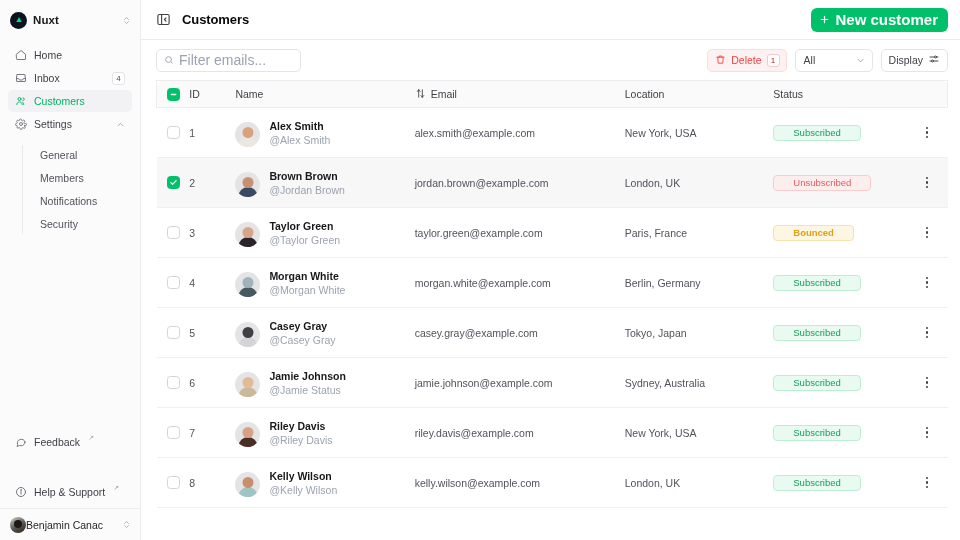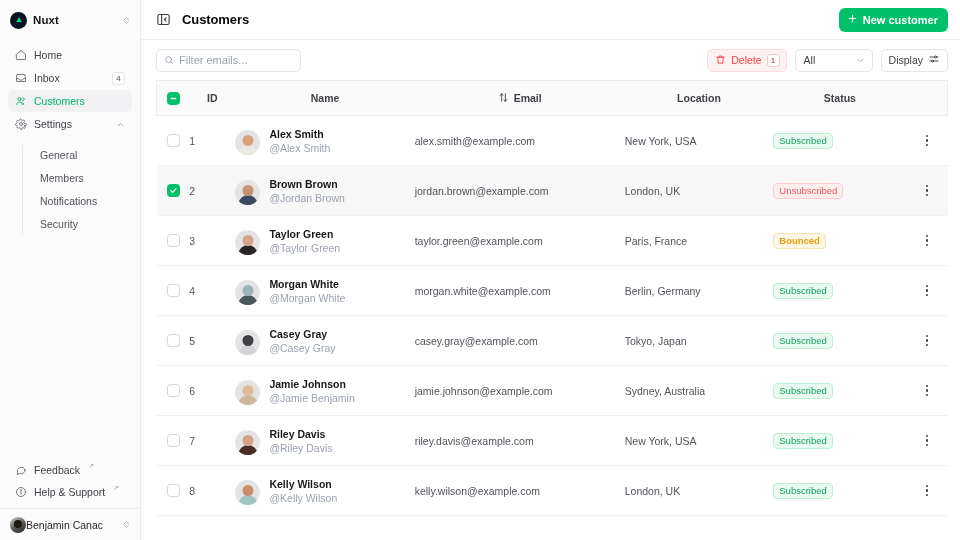--- a/index.html
+++ b/index.html
@@ -62,21 +62,21 @@
   .nav-chev { margin-left: auto; color: #9ca3af; display: flex; }
 
   .sb-sub { margin: 9px 0 0 14px; padding-left: 11px; border-left: 1px solid #e9e9ec;
             display: flex; flex-direction: column; gap: 3px; }
   .sub-item { height: 20px; display: flex; align-items: center; font-size: 10.5px;
               color: #52525b; border-radius: 5px; padding: 0 6px; cursor: pointer; }
 
   .sb-spacer { flex: 1; }
   .sb-foot { padding: 0 8px 6px; display: flex; flex-direction: column; gap: 1px; }
   .foot-item { height: 21px; border-radius: 5px; display: flex; align-items: center;
-               gap: 7px; padding: 0 7px; font-size: 10.5px; color: #3f3f46; cursor: pointer; }
+               gap: 7px; padding: 0 7px; font-size: 10.5px; color: #3f3f46; cursor: pointer; margin-top: 28px; }
   .foot-item .ic { width: 12px; height: 12px; color: #71717a; display:flex; flex:0 0 12px;}
   .ext { font-size: 7px; color: #a1a1aa; margin-left: 1px; align-self: flex-start; margin-top:3px;}
   .sb-user {
     border-top: 1px solid #ececef; height: 32px; display: flex; align-items: center;
     padding: 0 9px 0 10px; cursor: pointer;
   }
   .sb-user .av {
     width: 16px; height: 16px; border-radius: 50%; flex: 0 0 16px;
     background: linear-gradient(150deg,#d6d3d1,#57534e 55%,#292524);
     position: relative; overflow: hidden;
@@ -90,34 +90,34 @@
   
   .main { flex: 1; display: flex; flex-direction: column; min-width: 0; background:#fff; }
   .topbar {
     height: 40px; border-bottom: 1px solid #ececef; display: flex; align-items: center;
     padding: 0 12px 0 15px; gap: 11px; flex: 0 0 40px;
   }
   .panel-icon { color: #3f3f46; display: flex; cursor: pointer; }
   .page-title { font-size: 13px; font-weight: 600; color: #09090b; letter-spacing: -.1px; }
   .btn-primary {
     margin-left: auto; height: 24px; background: #00c16a; border-radius: 6px;
-    color: #fff; font-size: 11px; font-weight: 600; display: flex; align-items: center;
+    color: #fff; font-size: 15px; font-weight: 600; display: flex; align-items: center;
     gap: 5px; padding: 0 10px 0 8px; cursor: pointer; border: none;
     font-family: "Liberation Sans", sans-serif;
   }
 
   .toolbar {
     height: 40px; display: flex; align-items: center; padding: 0 12px 0 15px;
     gap: 8px; flex: 0 0 40px;
   }
   .filter-input {
     width: 145px; height: 23px; border: 1px solid #e5e5e8; border-radius: 5px;
     background: #fff; display: flex; align-items: center; gap: 5px; padding: 0 7px;
   }
-  .filter-input .ph { font-size: 11px; color: #9ca3af; }
+  .filter-input .ph { font-size: 14px; color: #9ca3af; }
   .tb-right { margin-left: auto; display: flex; align-items: center; gap: 8px; }
   .btn-delete {
     height: 23px; background: #fef1f1; border: 1px solid #fbdddd; border-radius: 5px;
     display: flex; align-items: center; gap: 5px; padding: 0 6px 0 7px; cursor: pointer;
     color: #ef4444; font-size: 10.5px; font-weight: 500;
   }
   .del-badge {
     min-width: 13px; height: 13px; border: 1px solid #f5c9c9; border-radius: 3px;
     background: #fff; font-size: 8px; color: #b91c1c;
     display: flex; align-items: center; justify-content: center; padding: 0 2px;
@@ -131,22 +131,22 @@
   .btn-display {
     height: 23px; border: 1px solid #e5e5e8; border-radius: 5px; background: #fff;
     display: flex; align-items: center; gap: 5px; padding: 0 7px;
     font-size: 10.5px; color: #3f3f46; cursor: pointer;
   }
 
   
   .table-wrap { flex: 1; padding: 0 12px 0 15px; overflow: hidden; }
   table { width: 100%; border-collapse: collapse; table-layout: fixed; }
   thead th {
-    height: 35px; background: #fafafa; font-size: 10.5px; font-weight: 700;
-    color: #3f3f46; text-align: center; border-top: 1px solid #ececef;
+    height: 27px; background: #fafafa; font-size: 10.5px; font-weight: 400;
+    color: #3f3f46; text-align: left; border-top: 1px solid #ececef;
     border-bottom: 1px solid #ececef; padding: 0; vertical-align: middle;
   }
   thead th:first-child { border-top-left-radius: 6px; border-bottom-left-radius: 6px;
                          border-left: 1px solid #ececef; padding-left: 10px; }
   thead th:last-child { border-top-right-radius: 6px; border-bottom-right-radius: 6px;
                         border-right: 1px solid #ececef; }
   .c-check { width: 32px; }
   .c-id { width: 45px; }
   .c-name { width: 175px; }
   .c-email { width: 205px; margin-left: 44px; }
@@ -178,21 +178,21 @@
   }
   .avatar .body {
     position: absolute; left: 50%; transform: translateX(-50%);
     bottom: -5px; width: 19px; height: 15px; border-radius: 10px 10px 0 0;
   }
   .pname { font-size: 10.5px; font-weight: 600; color: #18181b; line-height: 14px; }
   .phandle { font-size: 10.5px; color: #9ca3af; line-height: 14px; }
 
   .badge {
     display: inline-flex; align-items: center; height: 16px; border-radius: 4px;
-    padding: 0 5px; font-size: 9.5px; font-weight: 500; border: 1px solid;
+    padding: 0 19px; font-size: 9.5px; font-weight: 500; border: 1px solid;
   }
   .badge.subscribed { background: #e9faf1; color: #13a05c; border-color: #bdeed4; }
   .badge.unsubscribed { background: #fdeeee; color: #e8595d; border-color: #f8cccd; }
   .badge.bounced { background: #fdf6e3; color: #e0a117; border-color: #f5e2b0; font-weight: bold; }
 
   .dots { display: flex; flex-direction: column; gap: 2px; align-items: center; cursor: pointer; width:100%;}
   .dots i { width: 2.5px; height: 2.5px; background: #3f3f46; border-radius: 50%; display: block; }
 </style>
 </head>
 <body>
@@ -563,21 +563,21 @@
               </td>
               <td class="c-id"><span class="row-id">6</span></td>
               <td class="c-name">
                 <span class="person">
                   <span class="avatar">
                     <span class="body" style="background:#cbb89a"></span>
                     <span class="head" style="background:#e0bb96"></span>
                   </span>
                   <span>
                     <span class="pname" style="display:block">Jamie Johnson</span>
-                    <span class="phandle" style="display:block">@Jamie Benjamin</span>
+                    <span class="phandle" style="display:block">@Jamie Status</span>
                   </span>
                 </span>
               </td>
               <td class="c-email">jamie.johnson@example.com</td>
               <td class="c-loc">Sydney, Australia</td>
               <td class="c-status"><span class="badge subscribed">Subscribed</span></td>
               <td class="c-act">
                 <span class="dots">
                   <i></i>
                   <i></i>

